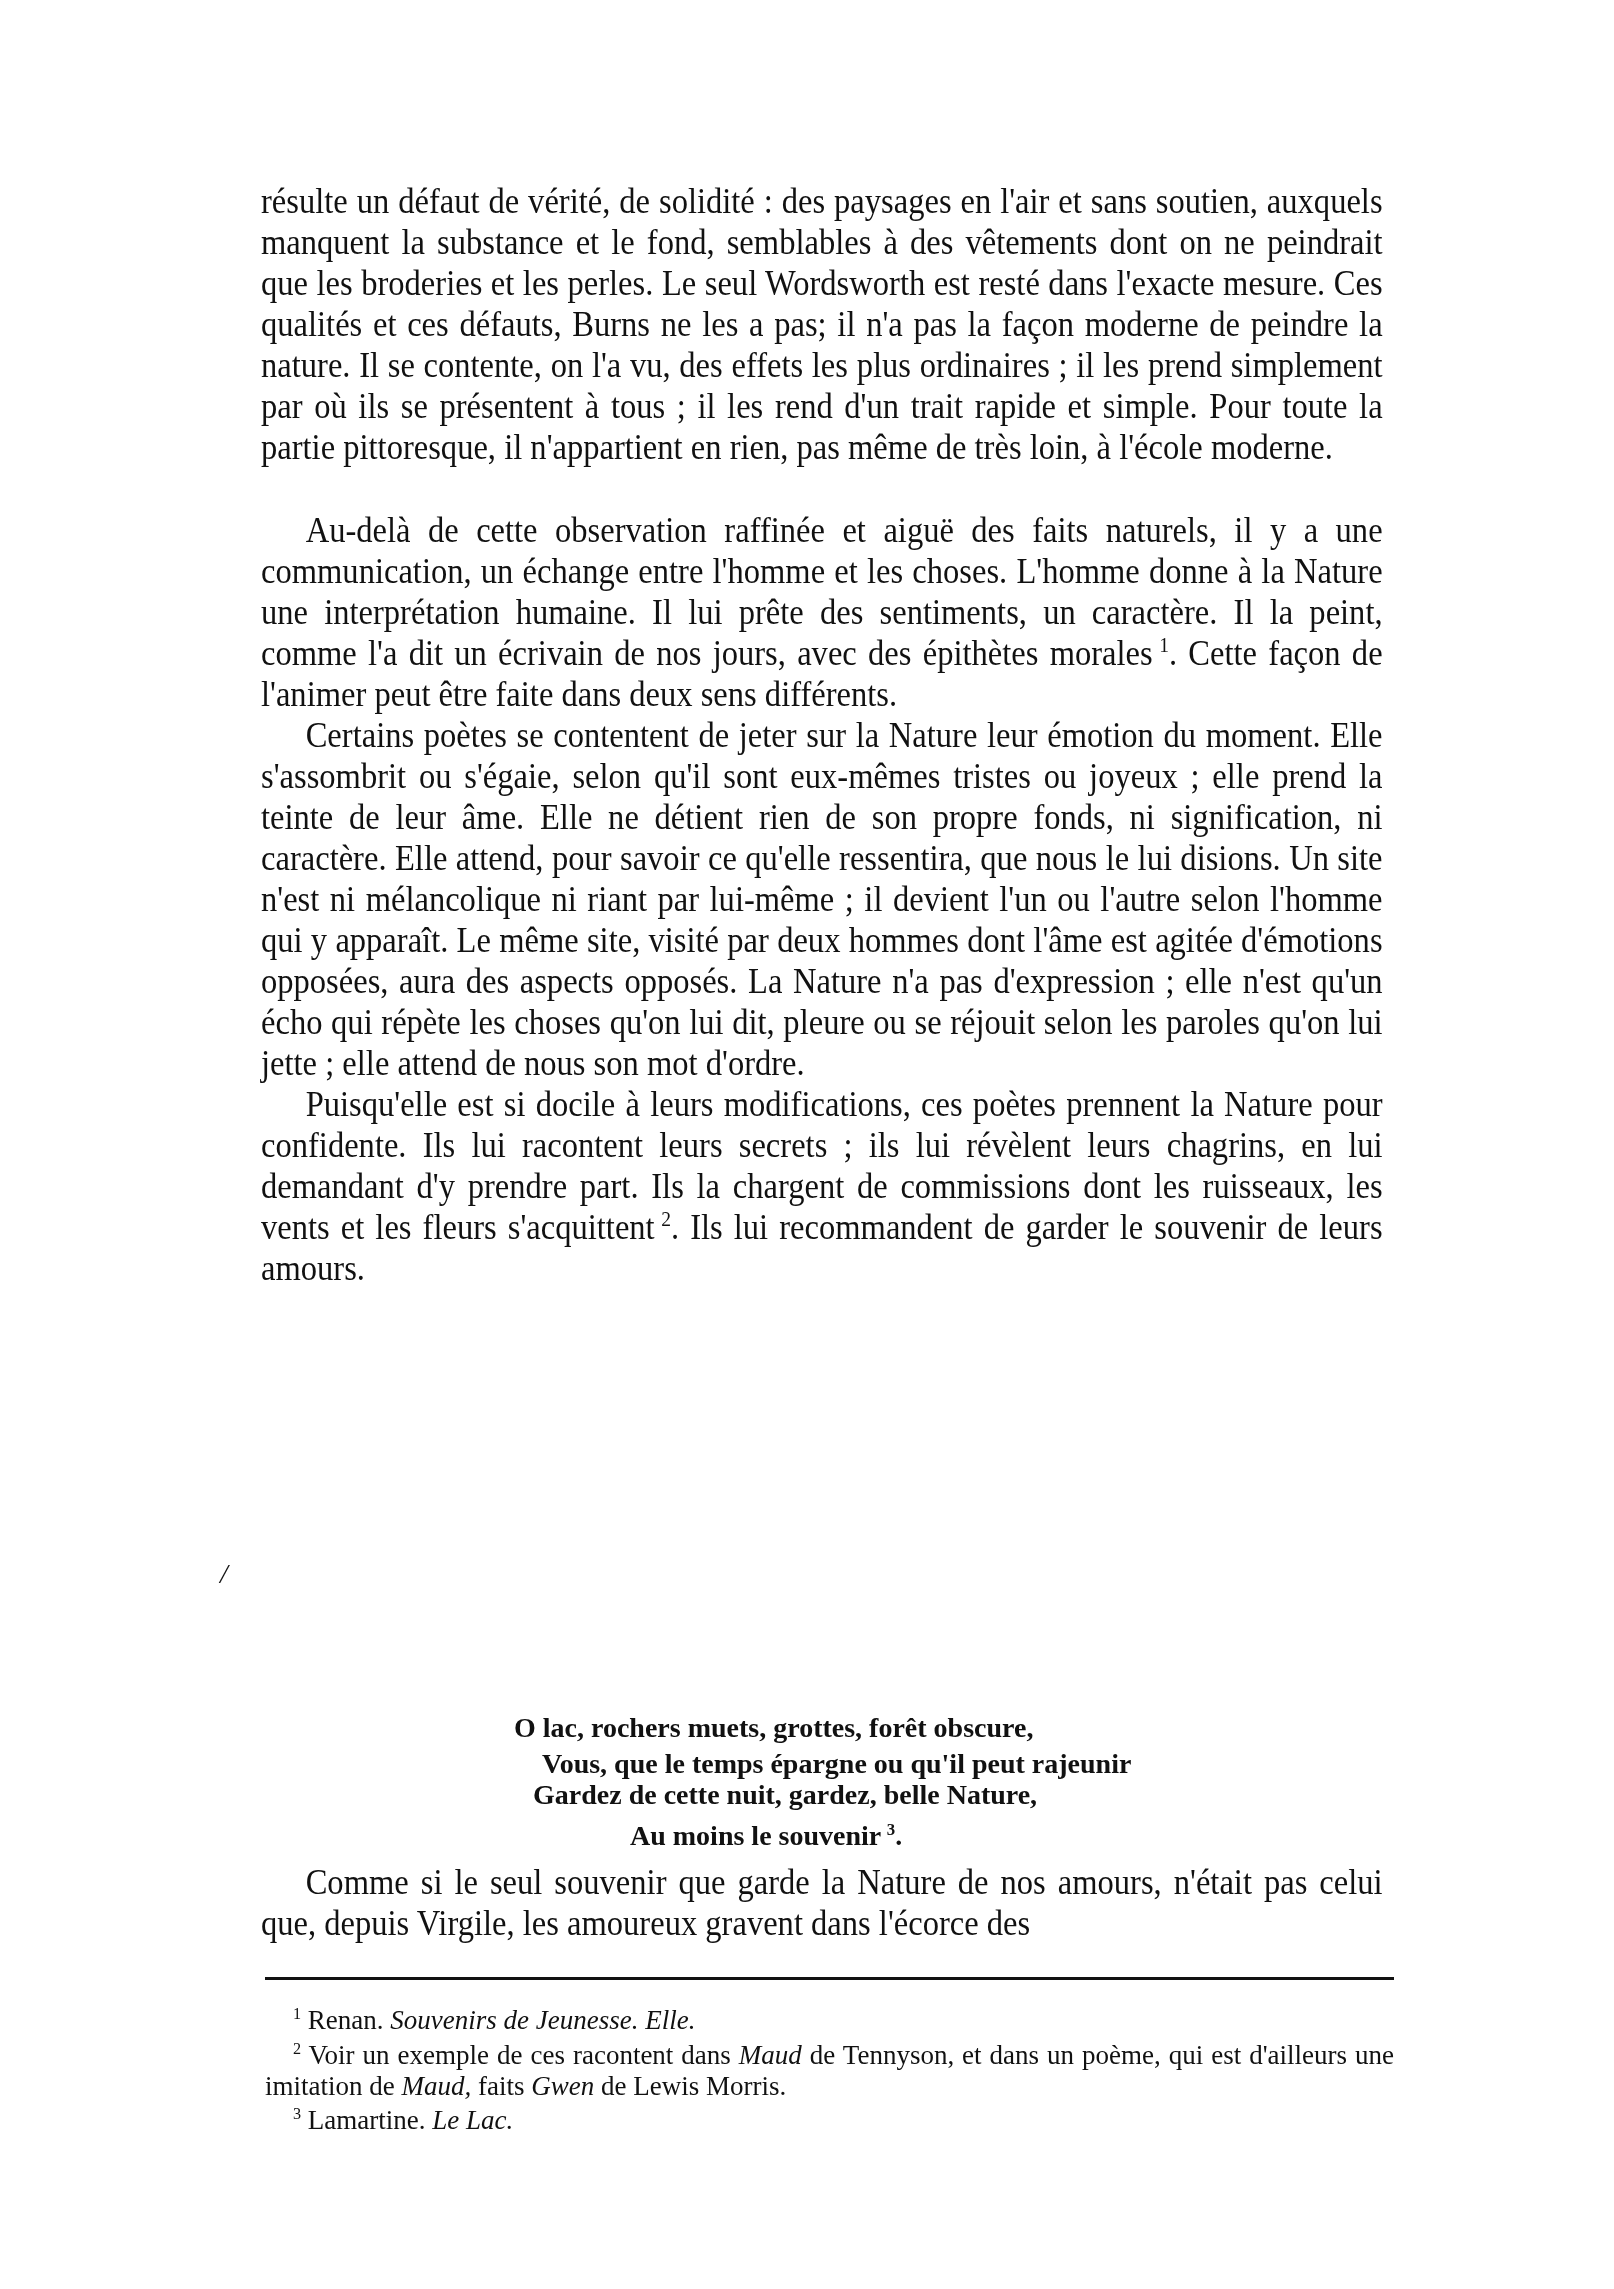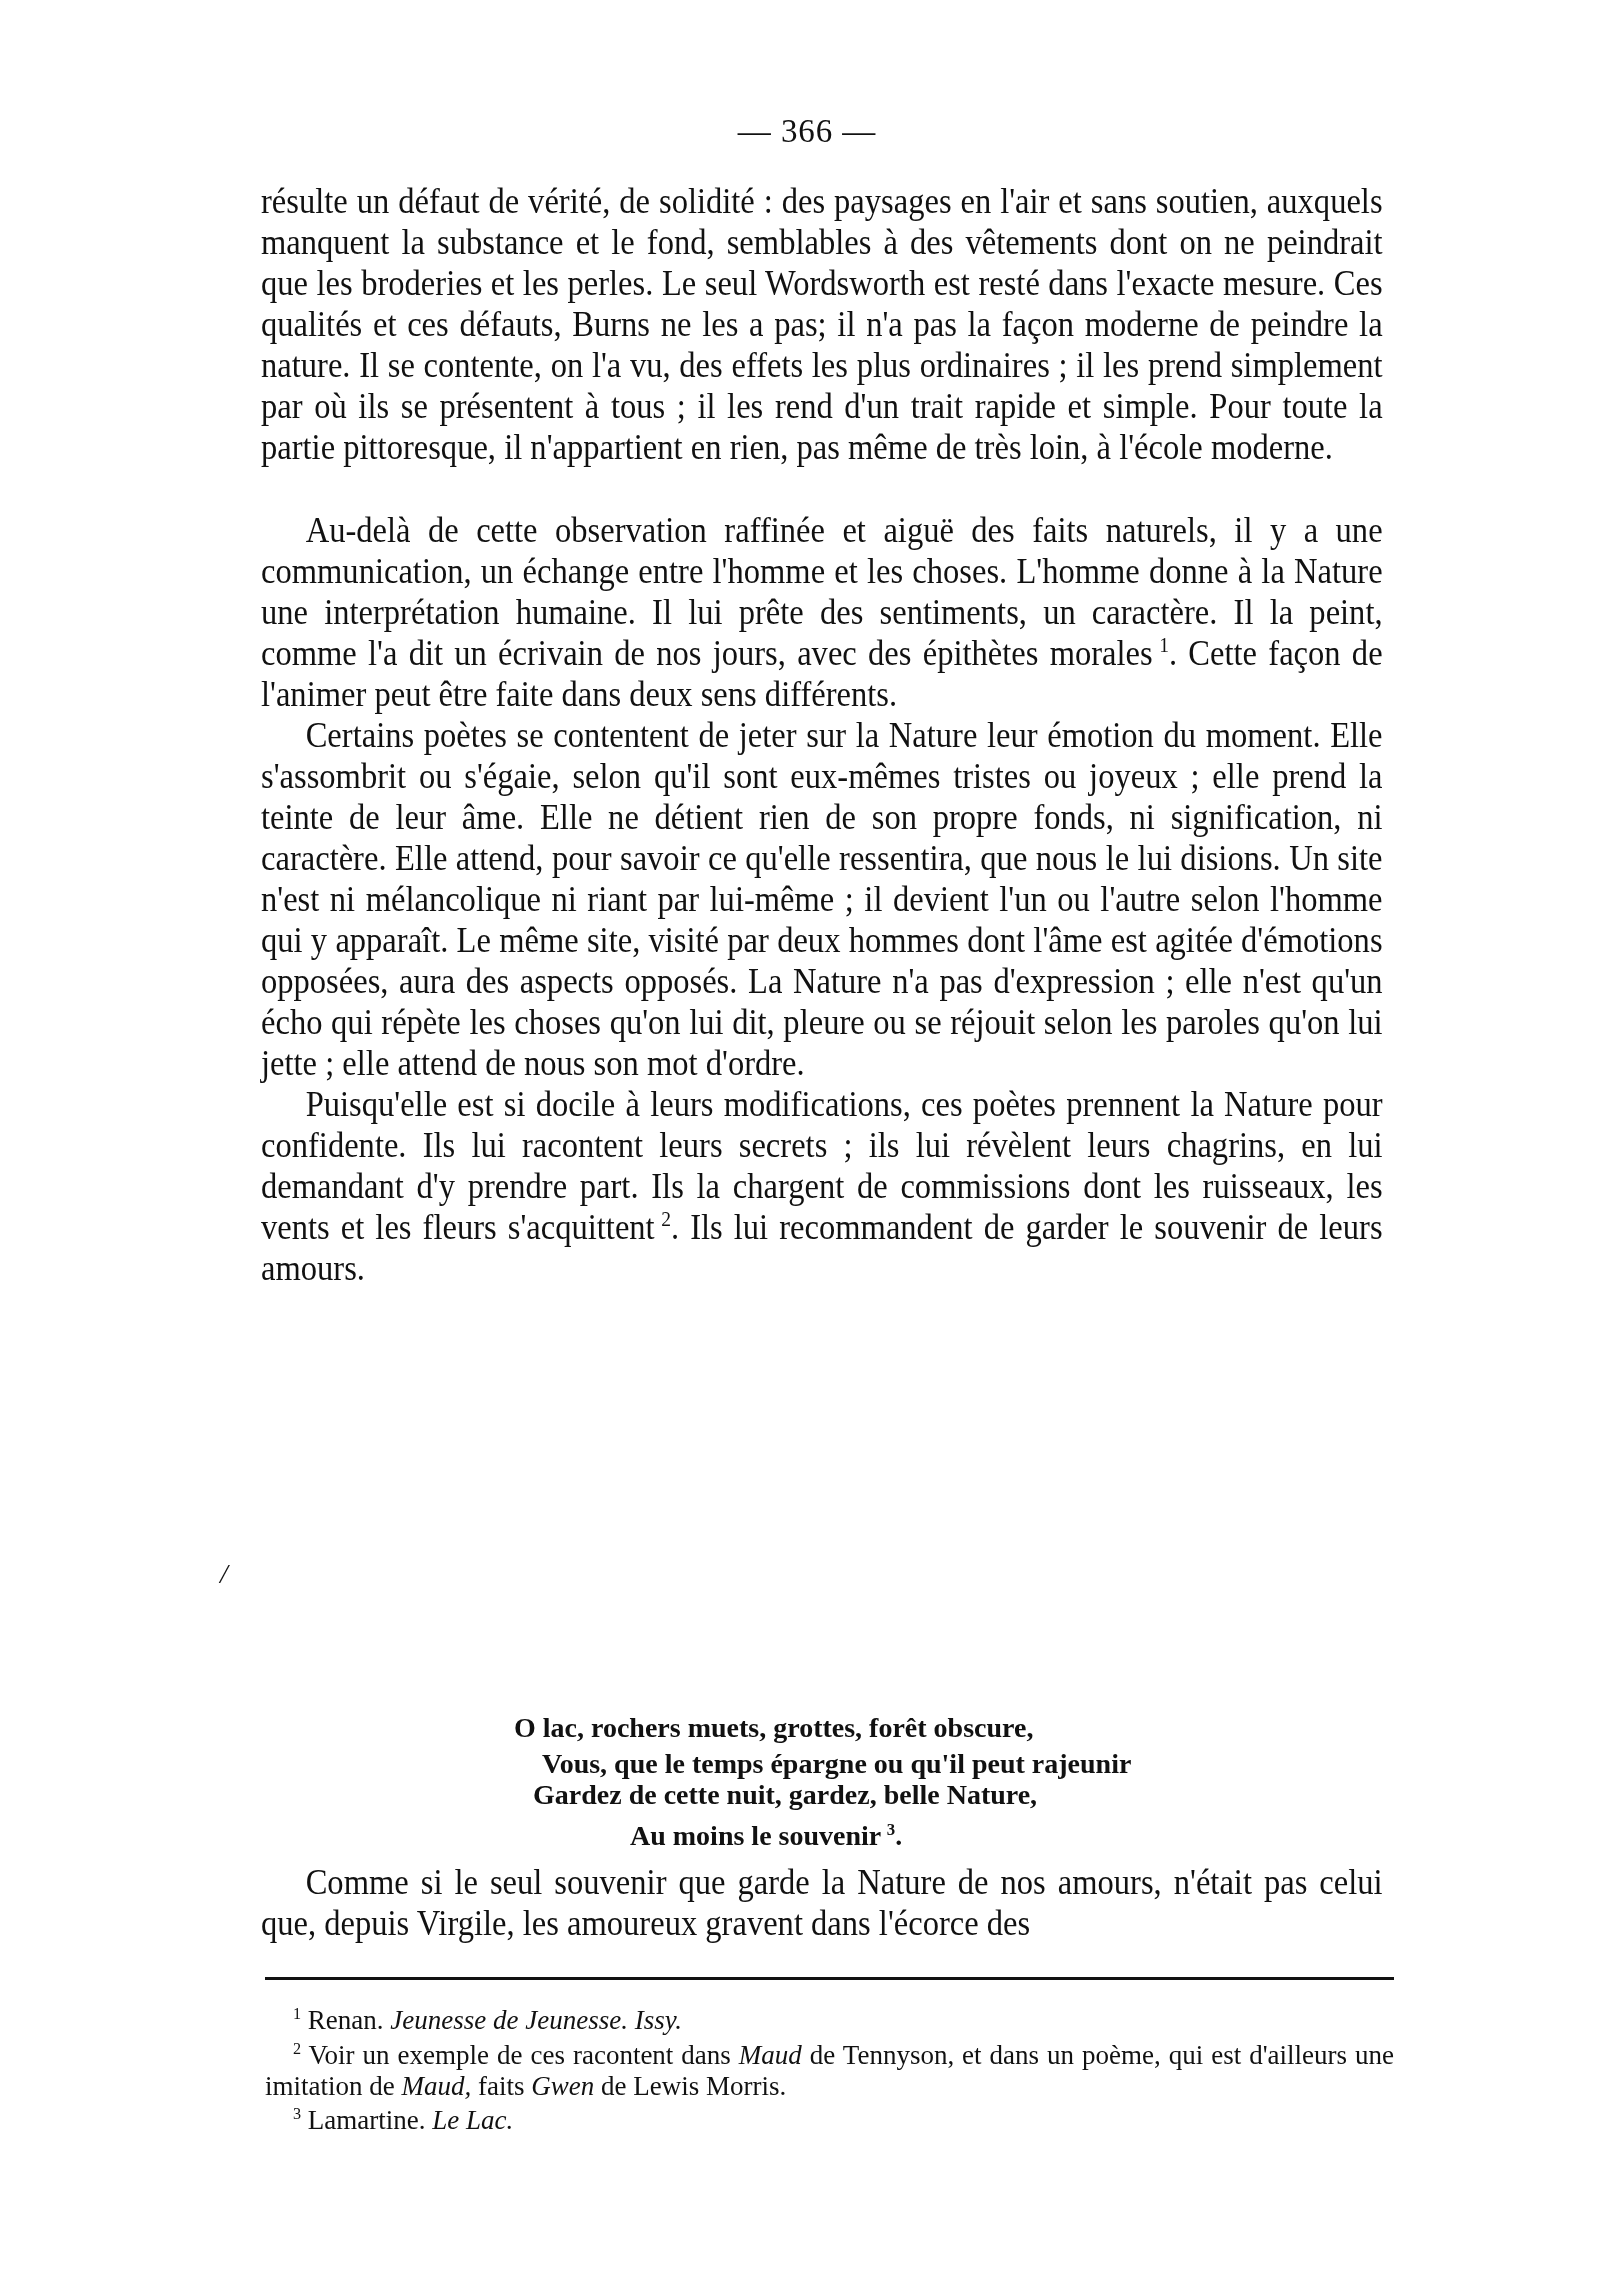--- a/index.html
+++ b/index.html
@@ -21,21 +21,20 @@
     font-family:"Liberation Serif", serif; font-size:27px; line-height:31px; }
   .note { margin:0 0 3.7px 0; text-indent:28px; text-align:justify; }
   .note i { font-style:italic; }
   sup { font-size:60%; vertical-align:super; line-height:0; }
   .mark { position:absolute; left:220px; top:1558px; font-family:"Liberation Serif", serif; font-size:28px; font-style:italic; }
 </style>
 </head>
 <body>
 
 <div class="page">
-  <div class="folio">— 366 —</div>
 
   <div class="body-text" style="top:181px;">
     <p class="para">résulte un défaut de vérité, de solidité : des paysages en l'air et sans soutien, auxquels manquent la substance et le fond, semblables à des vêtements dont on ne peindrait que les broderies et les perles. Le seul Wordsworth est resté dans l'exacte mesure. Ces qualités et ces défauts, Burns ne les a pas; il n'a pas la façon moderne de peindre la nature. Il se contente, on l'a vu, des effets les plus ordinaires ; il les prend simplement par où ils se présentent à tous ; il les rend d'un trait rapide et simple. Pour toute la partie pittoresque, il n'appartient en rien, pas même de très loin, à l'école moderne.</p>
     <div class="gap"></div>
     <p class="para indent"><span>Au-delà de cette observation raffinée et aiguë des faits naturels, il y a une communication, un échange entre l'homme et les choses. L'homme donne à la Nature une interprétation humaine. Il lui prête des sentiments, un caractère. Il la peint, comme l'a dit un écrivain de nos jours, avec des épithètes morales</span> <sup>1</sup><span>. Cette façon de l'animer peut être faite dans deux sens différents.</span></p>
     <p class="para indent">Certains poètes se contentent de jeter sur la Nature leur émotion du moment. Elle s'assombrit ou s'égaie, selon qu'il sont eux-mêmes tristes ou joyeux ; elle prend la teinte de leur âme. Elle ne détient rien de son propre fonds, ni signification, ni caractère. Elle attend, pour savoir ce qu'elle ressentira, que nous le lui disions. Un site n'est ni mélancolique ni riant par lui-même ; il devient l'un ou l'autre selon l'homme qui y apparaît. Le même site, visité par deux hommes dont l'âme est agitée d'émotions opposées, aura des aspects opposés. La Nature n'a pas d'expression ; elle n'est qu'un écho qui répète les choses qu'on lui dit, pleure ou se réjouit selon les paroles qu'on lui jette ; elle attend de nous son mot d'ordre.</p>
     <p class="para indent"><span>Puisqu'elle est si docile à leurs modifications, ces poètes prennent la Nature pour confidente. Ils lui racontent leurs secrets ; ils lui révèlent leurs chagrins, en lui demandant d'y prendre part. Ils la chargent de commissions dont les ruisseaux, les vents et les fleurs s'acquittent</span> <sup>2</sup><span>. Ils lui recommandent de garder le souvenir de leurs amours.</span></p>
   </div>
 
   <div class="mark">/</div>
@@ -47,18 +46,18 @@
     <div style="left:630px; top:108px;"><span>Au moins le souvenir</span> <sup>3</sup><span>.</span></div>
   </div>
 
   <div class="body-text" style="top:1862px;">
     <p class="para indent">Comme si le seul souvenir que garde la Nature de nos amours, n'était pas celui que, depuis Virgile, les amoureux gravent dans l'écorce des</p>
   </div>
 
   <div class="rule"></div>
 
   <div class="notes">
-    <p class="note"><sup>1</sup> <span>Renan. </span><i>Jeunesse de Jeunesse. Issy.</i></p>
+    <p class="note"><sup>1</sup> <span>Renan. </span><i>Souvenirs de Jeunesse. Elle.</i></p>
     <p class="note"><sup>2</sup> <span>Voir un exemple de ces racontent dans </span><i>Maud</i><span> de Tennyson, et dans un poème, qui est d'ailleurs une imitation de </span><i>Maud,</i><span> faits </span><i>Gwen</i><span> de Lewis Morris.</span></p>
     <p class="note"><sup>3</sup> <span>Lamartine. </span><i>Le Lac.</i></p>
   </div>
 </div>
 
 
 </body></html>

